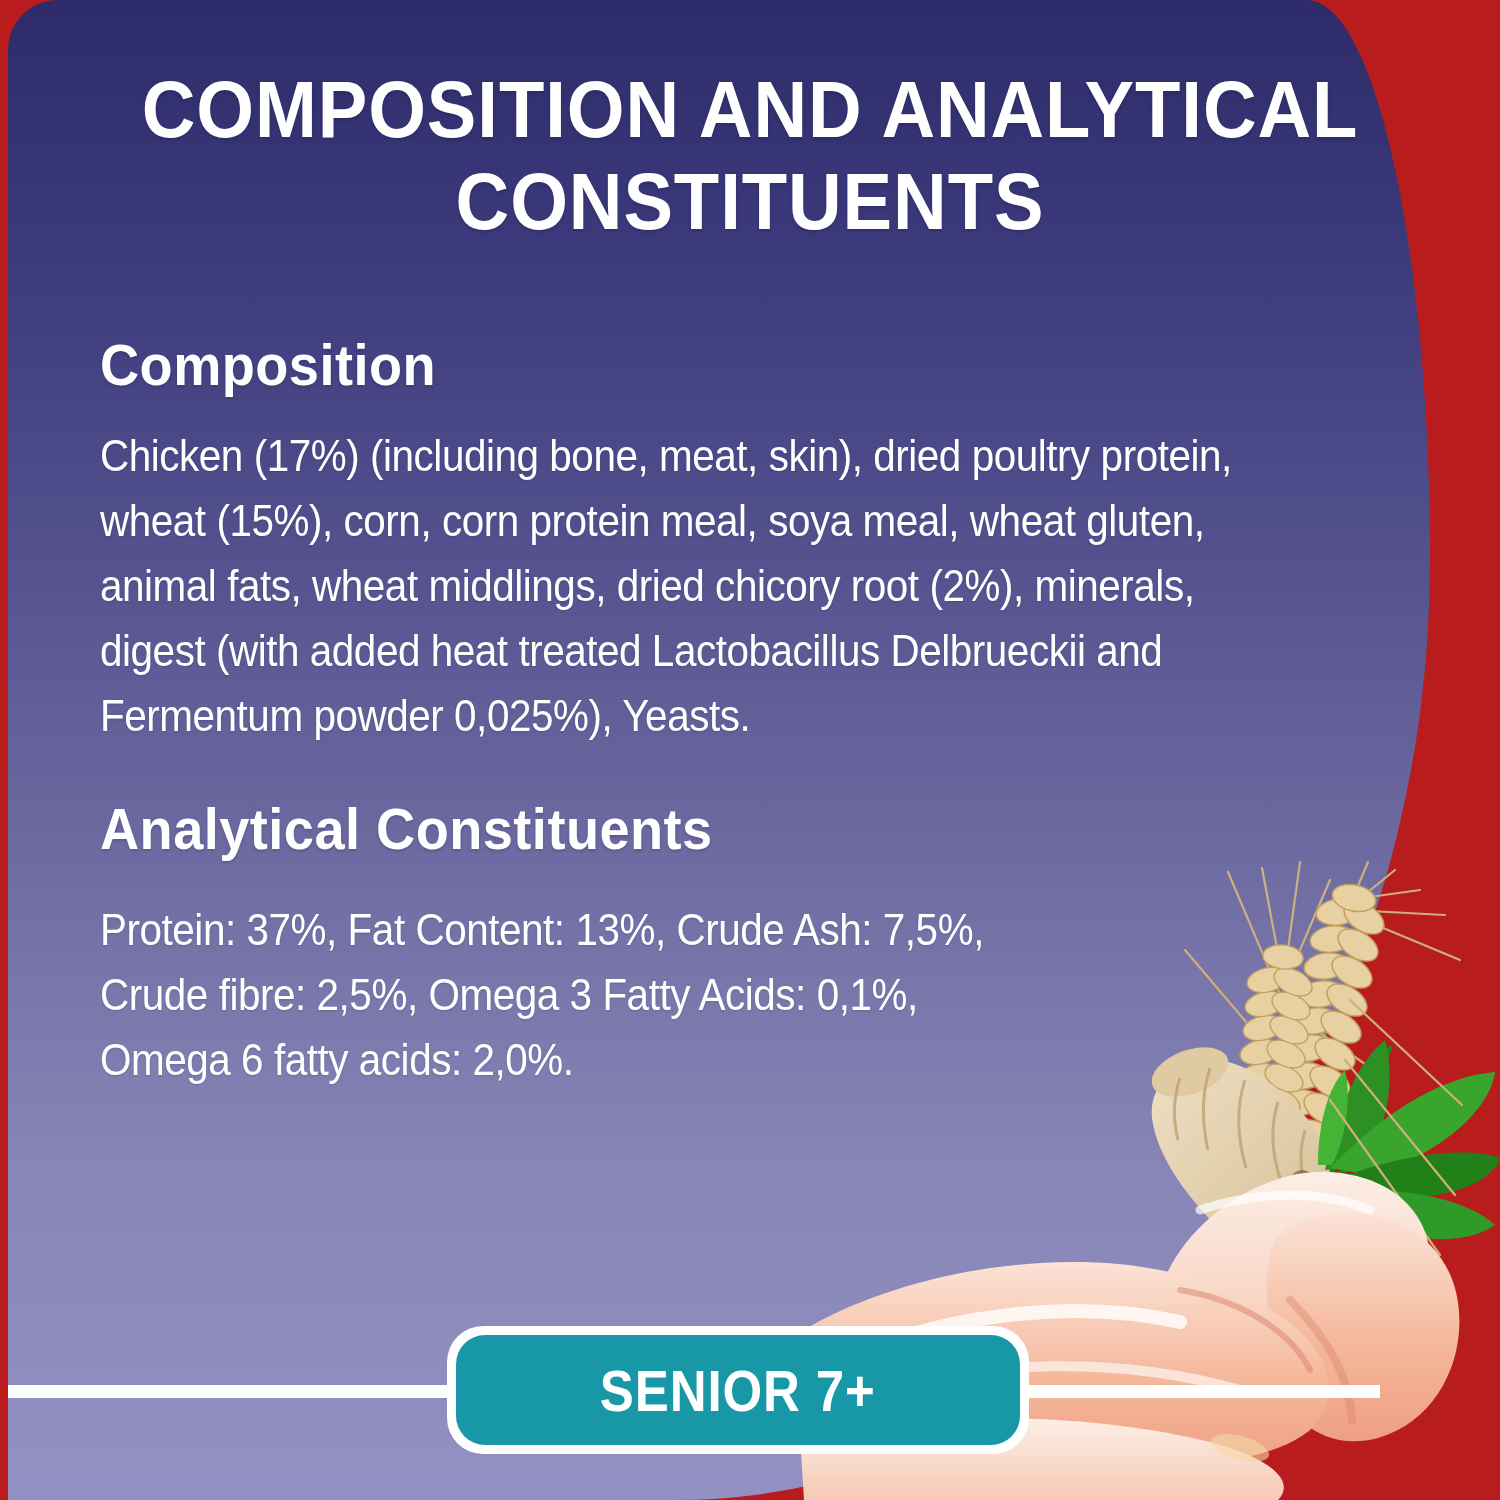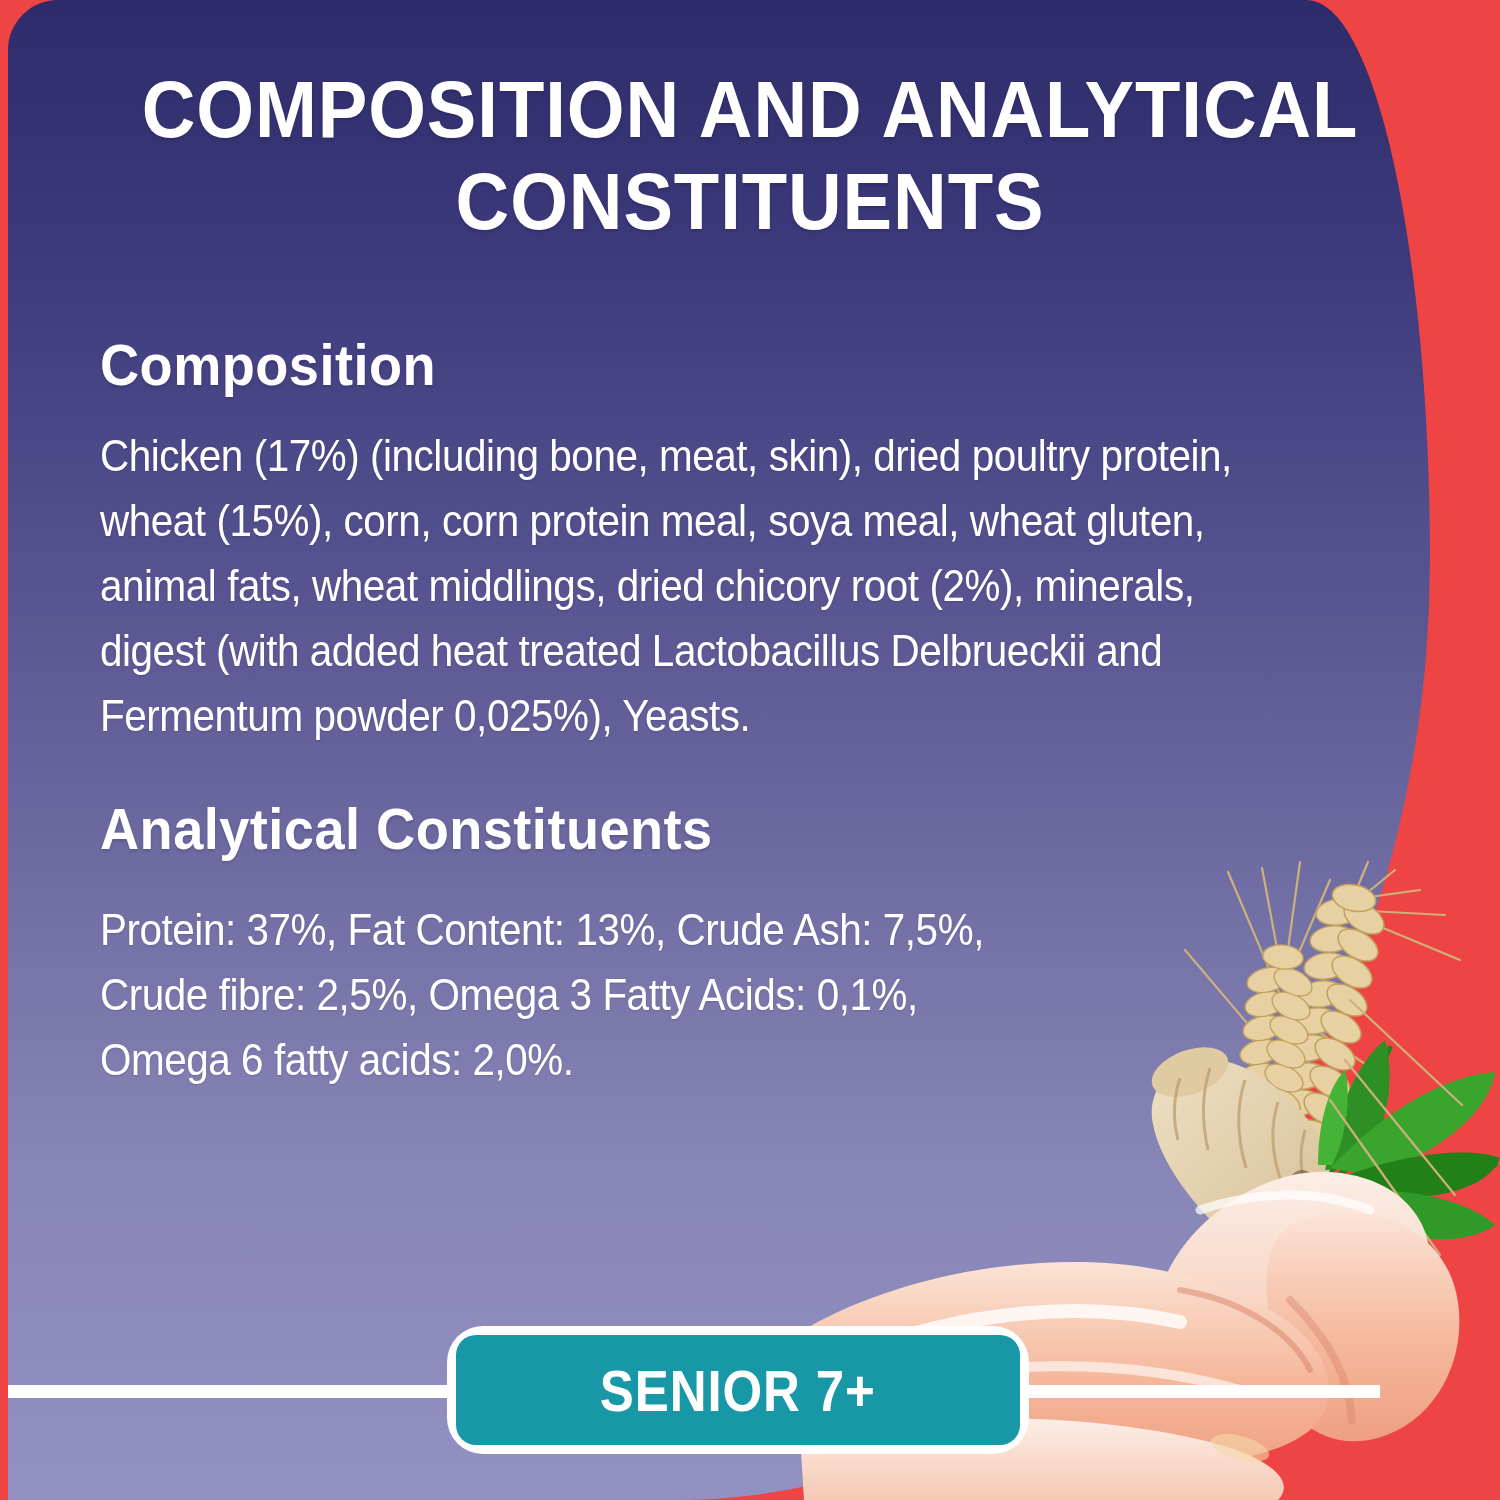--- a/index.html
+++ b/index.html
@@ -1,19 +1,19 @@
 <!DOCTYPE html>
 <html style="--gradient-top: #2d2b69; --gradient-mid: #55528f; --gradient-bottom: #9390c3; --accent-teal: #1898a6; --text: #ffffff;"><head>
 <meta charset="utf-8">
 <style>
   html,body{margin:0;padding:0;background:#ffffff;}
   body{width:1500px;height:1500px;overflow:hidden;position:relative;
        font-family:"Liberation Sans",sans-serif;}
 
-  .canvas{position:absolute;inset:0;width:1500px;height:1500px;background:#ef4444;}
+  .canvas{position:absolute;inset:0;width:1500px;height:1500px;background:#b91c1c;}
 
   
   .blob{
     position:absolute;left:8px;top:0;width:1422px;height:1500px;
     border-radius:50px 123px 753px 0 / 50px 560px 940px 0;
     background:linear-gradient(180deg,
       var(--gradient-top,#2d2b69) 0%,
       #3e3b7d 18%,
       var(--gradient-mid,#55528f) 38%,
       #6f6ca3 58%,
@@ -54,21 +54,21 @@
   .rule-left{left:8px;width:452px;}
   .rule-right{left:1022px;width:358px;}
 
   .badge{
     position:absolute;left:447px;top:1326px;width:582px;height:128px;
     background:#ffffff;border-radius:36px;
     display:flex;align-items:center;justify-content:center;
     box-sizing:border-box;padding:9px;
   }
   .badge-inner{
-    width:100%;height:100%;border-radius:20px;
+    width:100%;height:100%;border-radius:29px;
     background:var(--accent-teal,#1898a6);
     display:flex;align-items:center;justify-content:center;
   }
   .badge-label{
     color:#fff;font-size:58px;font-weight:700;letter-spacing:1px;
     transform:scaleX(.88);white-space:nowrap;
   }
 </style>
 </head>
 <body>

